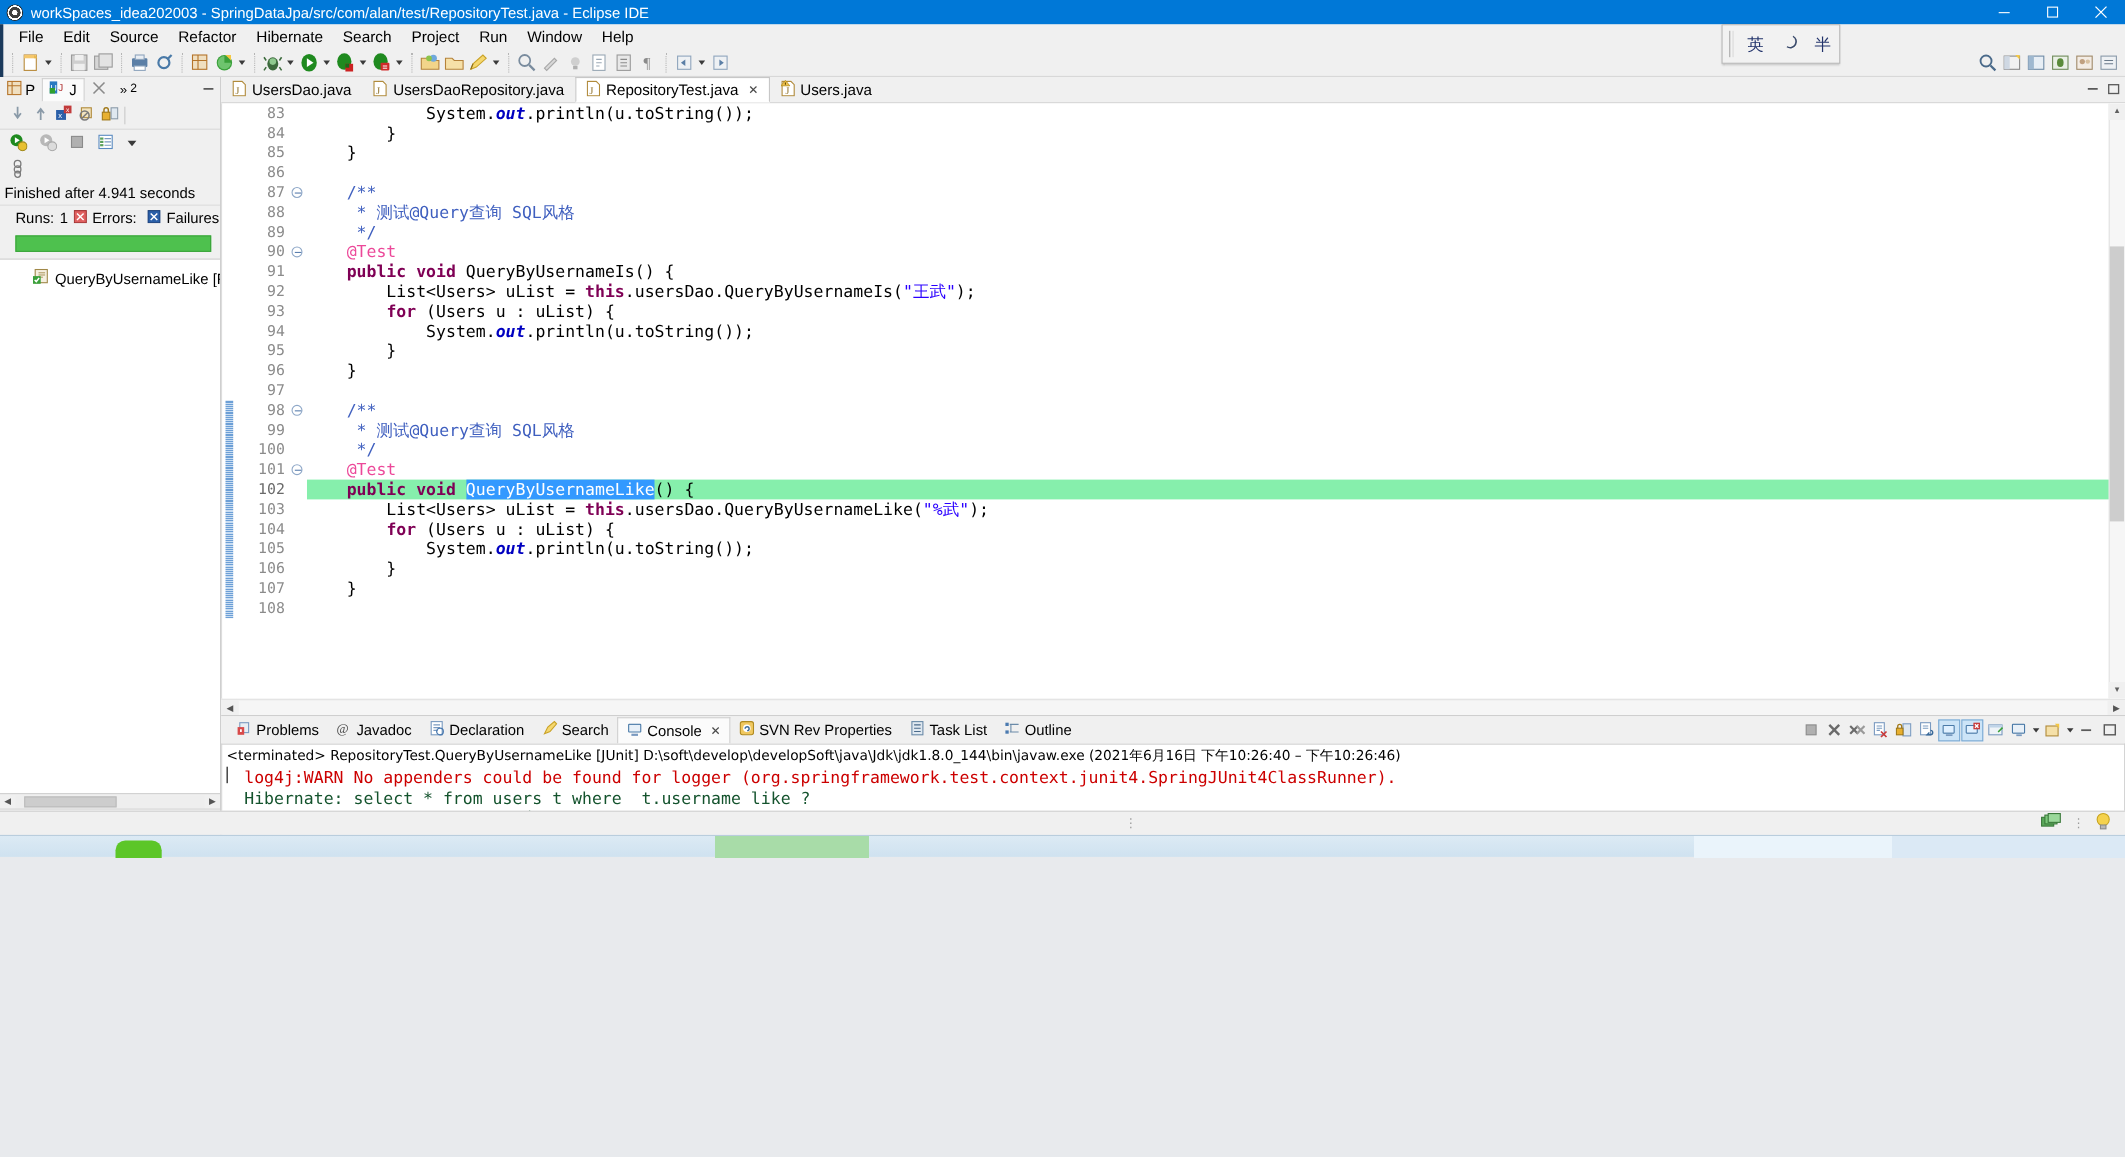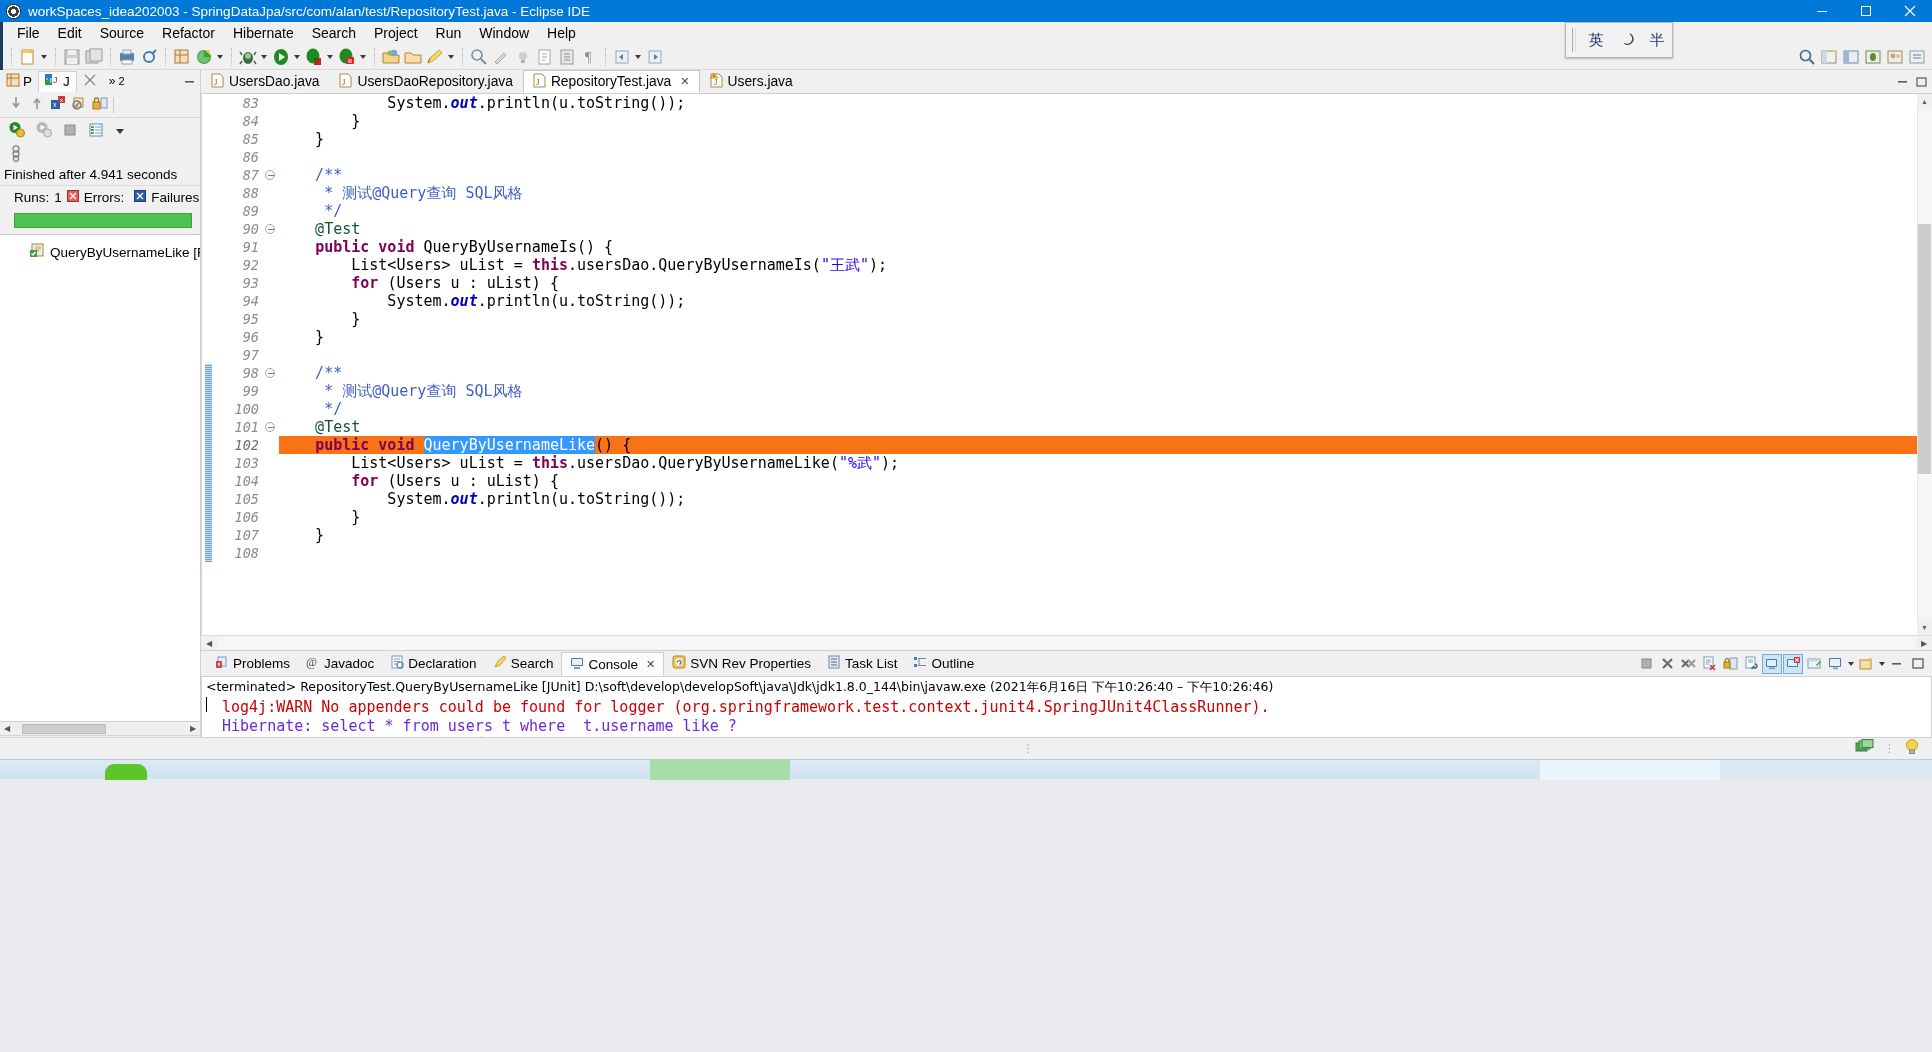--- a/index.html
+++ b/index.html
@@ -112,30 +112,30 @@
   .marker-col { width:13px; flex:0 0 13px; background:#fff; position:relative; }
   .change-bar { position:absolute; left:3px; width:7px;
                 background:repeating-linear-gradient(0deg,#6c9fd6 0 1px,#c9ddf2 1px 2px); }
   .gutter { width:48px; flex:0 0 48px; background:#fff; color:#8b8b8b;
             font-family:"DejaVu Sans Mono", monospace; font-size:13.5px; text-align:right;
             padding-right:4px; }
   .fold-col { width:16px; flex:0 0 16px; background:#fff; position:relative; }
   .codecol { flex:1; position:relative; background:#fff; overflow:hidden;
              font-family:"DejaVu Sans Mono", monospace; font-size:15px; }
   .line { height:18px; line-height:18px; white-space:pre; }
-  .ln { height:18px; line-height:18px; position:relative;font-style:italic; }
+  .ln { height:18px; line-height:18px; position:relative; }
   .fold { height:18px; line-height:18px; position:relative; }
   .fold i { position:absolute; left:2px; top:4px; width:10px; height:10px; border:1px solid #8fa8c8;
             border-radius:50%; background:#fff; }
   .fold i:after { content:""; position:absolute; left:2px; top:4px; width:6px; height:1px; background:#5b7fae; }
   .kw { color:#7f0055; font-weight:bold; }
   .cmt { color:#3f5fbf; }
   .str { color:#2a00ff; }
   .fld { color:#0000c0; font-weight:bold; font-style:italic; }
-  .ann { color:#14532d; }
+  .ann { color:#ec4899; }
   .sel { background:#3399ff; color:#fff; }
   .code-vscroll { position:absolute; right:0; top:0; width:15px; bottom:0; background:#f6f6f6;
                   border-left:1px solid #e2e2e2; }
   .cvs-thumb { position:absolute; right:1px; top:130px; width:13px; height:250px; background:#cdcdcd; }
   .cvs-up, .cvs-down { position:absolute; right:0; width:15px; height:15px; background:#f0f0f0;
                        display:flex; align-items:center; justify-content:center; font-size:7px; color:#606060; }
   .cvs-up { top:0; } .cvs-down { bottom:0; }
   .editor-hscroll { height:15px; background:#f0f0f0; display:flex; align-items:center;
                     border-top:1px solid #dcdcdc; }
   .eh-arrow { width:16px; height:14px; display:flex; align-items:center; justify-content:center;
@@ -153,21 +153,21 @@
   .ctabs-right { position:absolute; right:4px; top:0; height:25px; display:flex; align-items:center; gap:1px; }
   .cbtn { width:20px; height:20px; display:flex; align-items:center; justify-content:center; }
   .cbtn.toggled { background:#cce4f7; border:1px solid #7aa9d2; }
   .console-body { flex:1; background:#fff; overflow:hidden; position:relative;
                   border:1px solid #d0d0d0; border-bottom:none; }
   .cons-head { font-family:"DejaVu Sans", sans-serif; font-size:12.5px; padding:2px 0 2px 4px;
                white-space:nowrap; color:#000; }
   .cons-line { font-family:"DejaVu Sans Mono", monospace; font-size:15px; line-height:18.5px;
                white-space:pre; padding-left:20px; }
   .cons-red { color:#cc0000; }
-  .cons-blk { color:#6d28d9; }
+  .cons-blk { color:#14532d; }
   .cons-caret { position:absolute; left:4px; top:20px; width:1px; height:15px; background:#000; }
 
   
   .bottombar { position:absolute; left:0; right:0; bottom:20px; height:22px; background:#f0f0f0;
                border-top:1px solid #d2d2d2; display:flex; align-items:center; }
   .bb-left { width:201px; flex:0 0 201px; }
   .bb-mid { flex:1; display:flex; align-items:center; justify-content:center; color:#9a9a9a; font-size:11px; }
   .bb-right { display:flex; align-items:center; gap:9px; padding-right:12px; }
   .taskbar { position:absolute; left:0; right:0; bottom:0; height:20px;
              background:linear-gradient(180deg,#dceaf4 0%, #cfe2f0 100%); border-top:1px solid #b9cddd; }
@@ -768,21 +768,21 @@
               <div class="line"><span>        List&lt;Users&gt; uList = </span><span class="kw">this</span><span>.usersDao.QueryByUsernameIs(</span><span class="str">"王武"</span><span>);</span></div>
               <div class="line"><span>        </span><span class="kw">for </span><span>(Users u : uList) {</span></div>
               <div class="line"><span>            System.</span><span class="fld">out</span><span>.println(u.toString());</span></div>
               <div class="line"><span>        }</span></div>
               <div class="line"><span>    }</span></div>
               <div class="line"><span></span></div>
               <div class="line"><span class="cmt">    /**</span></div>
               <div class="line"><span class="cmt">     * 测试@Query查询 SQL风格</span></div>
               <div class="line"><span class="cmt">     */</span></div>
               <div class="line"><span class="ann">    @Test</span></div>
-              <div class="line" style="background: #f97316;"><span>    </span><span class="kw">public void </span><span class="sel">QueryByUsernameLike</span><span>() {</span></div>
+              <div class="line" style="background: #86efac;"><span>    </span><span class="kw">public void </span><span class="sel">QueryByUsernameLike</span><span>() {</span></div>
               <div class="line"><span>        List&lt;Users&gt; uList = </span><span class="kw">this</span><span>.usersDao.QueryByUsernameLike(</span><span class="str">"%武"</span><span>);</span></div>
               <div class="line"><span>        </span><span class="kw">for </span><span>(Users u : uList) {</span></div>
               <div class="line"><span>            System.</span><span class="fld">out</span><span>.println(u.toString());</span></div>
               <div class="line"><span>        }</span></div>
               <div class="line"><span>    }</span></div>
               <div class="line"><span></span></div>
             </div>
           <div class="code-vscroll">
             <div class="cvs-up">▲</div>
             <div class="cvs-thumb"></div>

